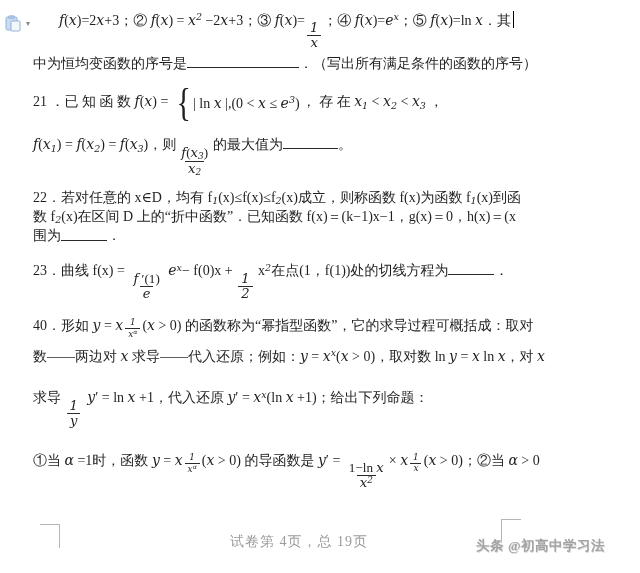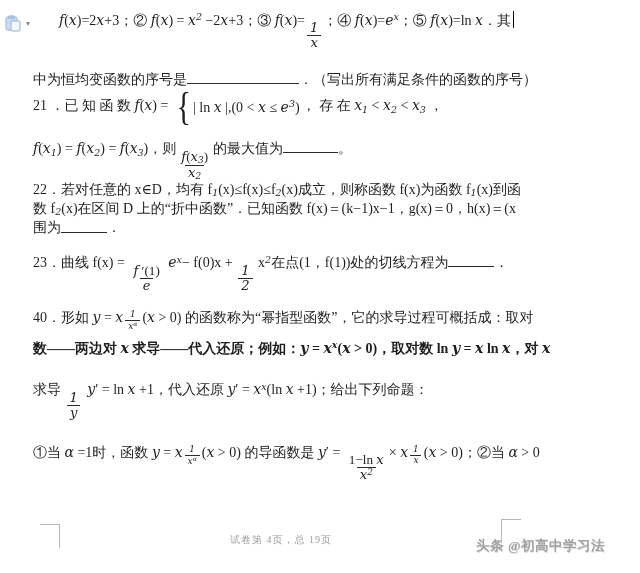--- a/index.html
+++ b/index.html
@@ -17,29 +17,29 @@
   .frac{display:inline-flex;flex-direction:column;align-items:center;vertical-align:-0.55em;line-height:1.08;font-size:0.94em;margin:0 2px;text-align:center;}
   .frac .num{padding:0 3px;}
   .frac .den{border-top:1px solid #2a2a2a;padding:0 3px;}
   .cases{display:inline-flex;align-items:center;vertical-align:middle;margin:0 2px;}
   .cases .brace{font-size:40px;line-height:0.85;font-weight:400;transform:scaleX(0.75);margin-right:0px;font-style:normal;}
   .cases .rows{display:inline-flex;flex-direction:column;align-items:center;}
   .cases .row{line-height:1.4;}
   .blank{display:inline-block;border-bottom:1px solid #2a2a2a;height:0.95em;vertical-align:baseline;}
   .caret{display:inline-block;width:1.5px;height:1.15em;background:#000;vertical-align:-0.18em;margin-left:2px;}
   
-  .g2{margin-top:18px;font-family:Liberation Serif, serif;}.g6{margin-top:6px;font-weight:bold;}.g10{margin-top:20px;}.g12{}
+  .g2{margin-top:2px;font-family:Liberation Serif, serif;}.g6{margin-top:6px;}.g10{margin-top:20px;}.g12{margin-top:12px;}
   .g14{margin-top:14px;}.g22{margin-top:22px;}
   .ind{margin-left:26px;}
   .tight{line-height:1.34;}
   
   .paste-icon{position:absolute;left:5px;top:15px;width:17px;height:17px;cursor:pointer;}
   .paste-arrow{position:absolute;left:26px;top:19px;font-size:8px;color:#8a8a8a;font-family:"DejaVu Sans",sans-serif;cursor:pointer;}
   
-  .page-footer{position:absolute;left:230px;top:533px;font-size:10px;color:#9b9b9b;letter-spacing:1px;}
+  .page-footer{position:absolute;left:230px;top:533px;font-size:14px;color:#9b9b9b;letter-spacing:1px;}
   .watermark{position:absolute;left:476px;top:537px;font-size:13.5px;font-weight:700;color:#9a9a9a;letter-spacing:0.5px;opacity:0.9;
     text-shadow:0.5px 0.5px 0 #d8d8d8;text-align:right;}
   
   .crop{position:absolute;width:19px;height:23px;}
   .crop-left{left:40px;top:524px;border-top:1px solid #b5b5b5;border-right:1px solid #b5b5b5;}
   .crop-right{left:501px;top:519px;border-top:1px solid #b5b5b5;border-left:1px solid #b5b5b5;}
 </style>
 </head>
 <body>
 

